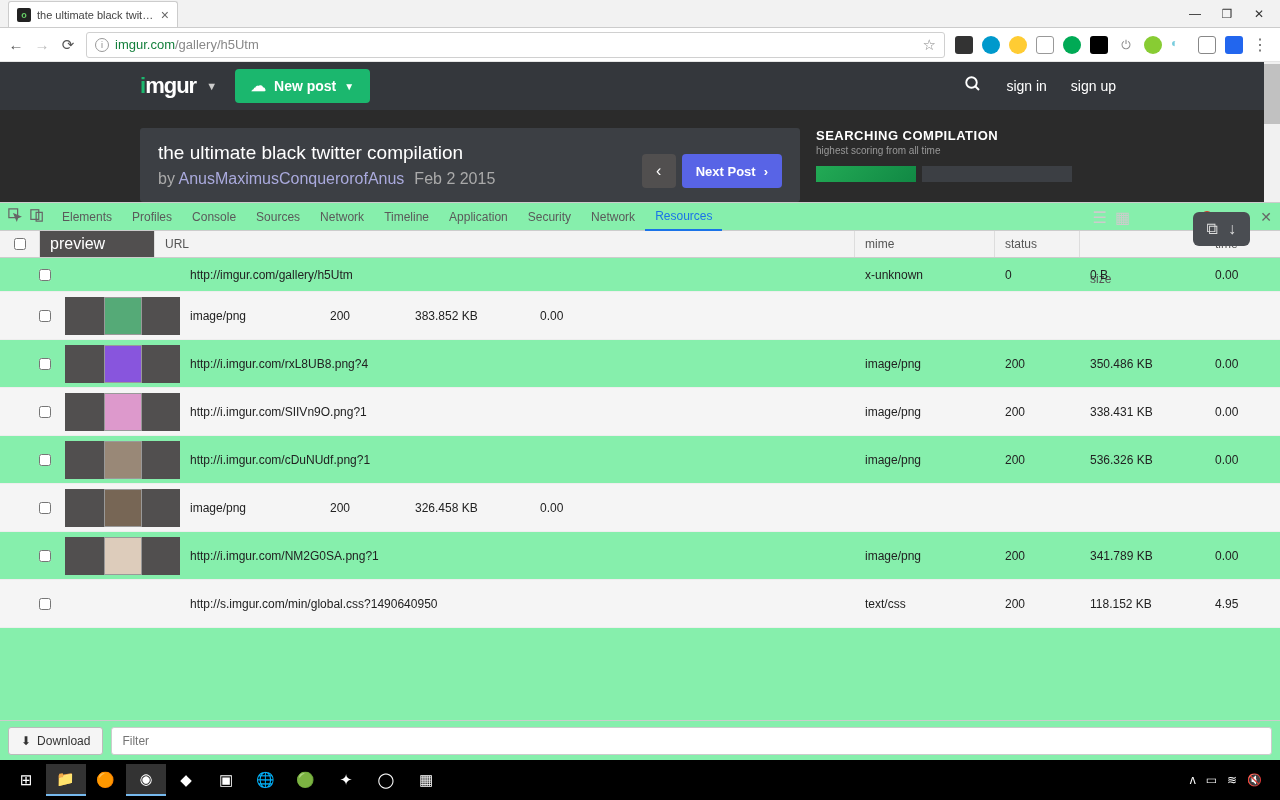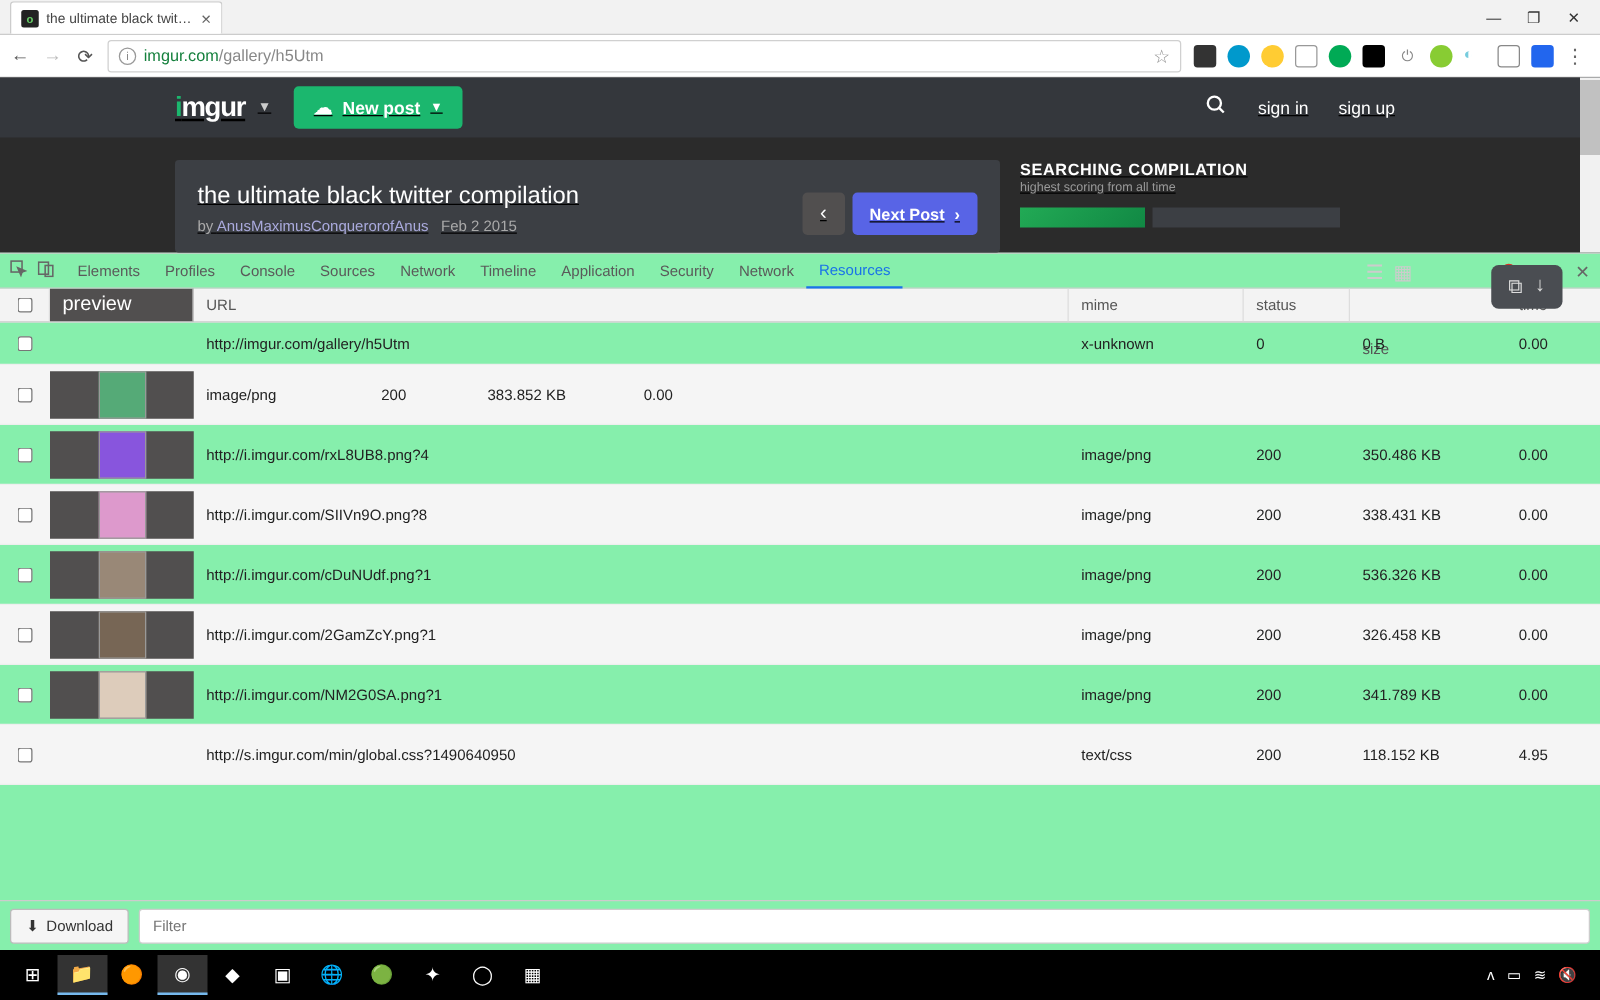--- a/index.html
+++ b/index.html
@@ -21,35 +21,35 @@
 .nav-icn.dis{color:#bbb;}
 .url-box { flex: 1; height: 26px; border: 1px solid #d0d0d0; border-radius: 3px; display: flex; align-items: center; padding: 0 8px; font-size: 13px; color: #333; }
 .url-box .info { width:14px;height:14px;border:1px solid #999;border-radius:50%;display:flex;align-items:center;justify-content:center;font-size:9px;margin-right:6px;color:#888;}
 .url-box .dom { color:#15803d; }
 .url-box .path{ color:#888; }
 .star { margin-left:auto;color:#888;font-size:15px;}
 .ext-icons { display:flex; gap:9px; align-items:center; padding-right:4px;}
 .ext { width:18px;height:18px;border-radius:3px; }
 
 
-.page { height: 140px; background: #2b2b2b; display: flex; flex-direction: column; text-decoration: underline; }
+.page { height: 140px; background: #2b2b2b; display: flex; flex-direction: column; }
 .topbar { height: 48px; background: #34373c; display: flex; align-items: center; padding: 0 140px; }
 .logo { font-size: 22px; font-weight: bold; color: #fff; letter-spacing: -1px; }
 .logo .i2{color:#1bb76e;}
 .caret { color:#ccc;margin-left:10px;font-size:11px;}
 .newpost { margin-left:18px;background:#1bb76e;color:#fff;padding:8px 16px;border-radius:4px;display:flex;align-items:center;gap:8px;font-size:14px;font-weight:600;cursor:pointer;}
 .newpost .cloud{font-size:15px;}
 .spacer{flex:1;}
 .search-icn{color:#fff;font-size:16px;margin-right:24px;cursor:pointer;}
 .auth{color:#fff;font-size:14px;margin-right:24px;cursor:pointer;}
 
 .post-area { flex:1; display:flex; padding: 18px 140px 0; gap:16px; }
 .post-card { background:#3c3f44; flex:0 0 660px; padding:14px 18px; display:flex; align-items:flex-end; border-radius:3px;}
 .post-txt h1{color:#fff;font-size:19px;font-weight:500;margin-bottom:6px;}
-.post-txt .by{color:#aaa;font-size:12px;}
+.post-txt .by{color:#aaa;font-size:16px;}
 .post-txt .by a{color:#aad;}
 .post-txt .by .date{margin-left:10px;}
 .nav-pills{margin-left:auto;display:flex;gap:6px;}
 .pill{height:34px;border-radius:4px;display:flex;align-items:center;justify-content:center;cursor:pointer;}
 .prev{width:34px;background:#514f4f;color:#fff;font-size:16px;}
 .next{background:#5864e6;color:#fff;padding:0 14px;font-size:13px;font-weight:600;gap:8px;}
 .side { flex:0 0 300px; color:#fff; }
 .side-title{font-size:13px;font-weight:700;letter-spacing:0.5px;}
 .side-sub{font-size:10px;color:#999;margin-top:2px;margin-bottom:10px;}
 .side-thumb{width:100px;height:16px;background:linear-gradient(135deg,#2a5,#184);display:inline-block;vertical-align:top;}
@@ -72,21 +72,21 @@
 .rh{border-right:1px solid #ddd;display:flex;align-items:center;padding:0 10px;}
 .rh.chk{width:40px;justify-content:center;padding:0;}
 .rh.prev{width:115px;}
 .rh.url{flex:1;}
 .rh.mime{width:140px;}
 .rh.status{width:85px;}
 .rh.size{width:125px;margin-top:48px;}
 .rh.time{width:75px;border-right:none;}
 
 .res-body{flex:1;overflow-y:auto;}
-.row{height:48px;display:flex;border-bottom:1px solid #eee;font-size:12px;color:#222;align-items:center;}
+.row{height:48px;display:flex;border-bottom:1px solid #eee;font-size:12px;color:#222;align-items:center;padding-left:25px;}
 .row:nth-child(even){background:#f5f5f5;}
 .row:first-child{height:34px;}
 .rc{padding:0 10px;}
 .rc.chk{width:40px;display:flex;justify-content:center;padding:0;}
 .rc.prev{width:115px;display:flex;justify-content:center;}
 .thumb{width:38px;height:38px;background:linear-gradient(135deg,#789,#345);border:1px solid #999;}
 .rc.url{flex:1;}
 .rc.mime{width:140px;}
 .rc.status{width:85px;}
 .rc.size{width:125px;}
@@ -289,21 +289,21 @@
           <div class="rc size">350.486 KB</div>
           <div class="rc time">0.00</div>
         </div>
         <div class="row">
           <div class="rc chk">
             <input type="checkbox" style="">
           </div>
           <div class="rc prev">
             <div class="thumb" style="background:#d9c"></div>
           </div>
-          <div class="rc url">http://i.imgur.com/SIIVn9O.png?8</div>
+          <div class="rc url">http://i.imgur.com/SIIVn9O.png?1</div>
           <div class="rc mime">image/png</div>
           <div class="rc status">200</div>
           <div class="rc size">338.431 KB</div>
           <div class="rc time">0.00</div>
         </div>
         <div class="row">
           <div class="rc chk">
             <input type="checkbox" style="">
           </div>
           <div class="rc prev">
@@ -315,21 +315,20 @@
           <div class="rc size">536.326 KB</div>
           <div class="rc time">0.00</div>
         </div>
         <div class="row">
           <div class="rc chk">
             <input type="checkbox" style="">
           </div>
           <div class="rc prev">
             <div class="thumb" style="background:#765"></div>
           </div>
-          <div class="rc url">http://i.imgur.com/2GamZcY.png?1</div>
           <div class="rc mime">image/png</div>
           <div class="rc status">200</div>
           <div class="rc size">326.458 KB</div>
           <div class="rc time">0.00</div>
         </div>
         <div class="row">
           <div class="rc chk">
             <input type="checkbox" style="">
           </div>
           <div class="rc prev">

